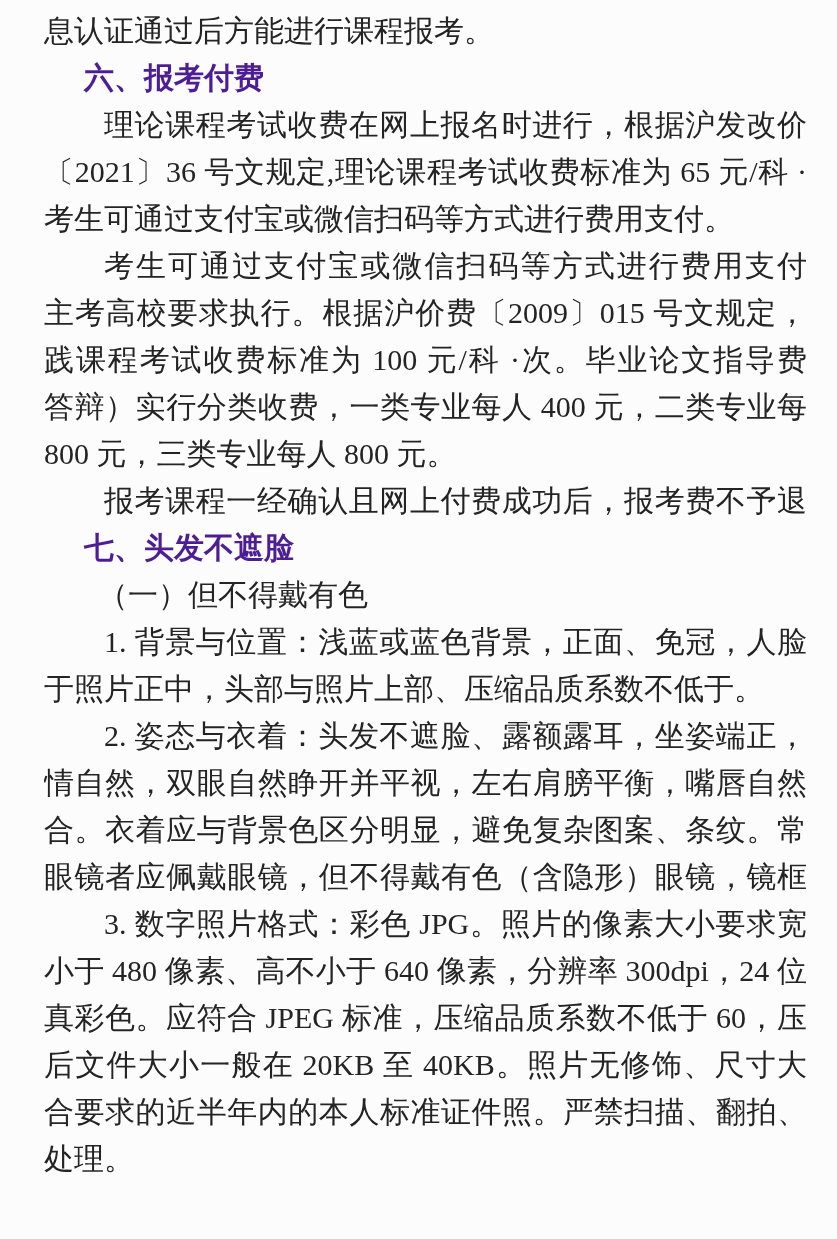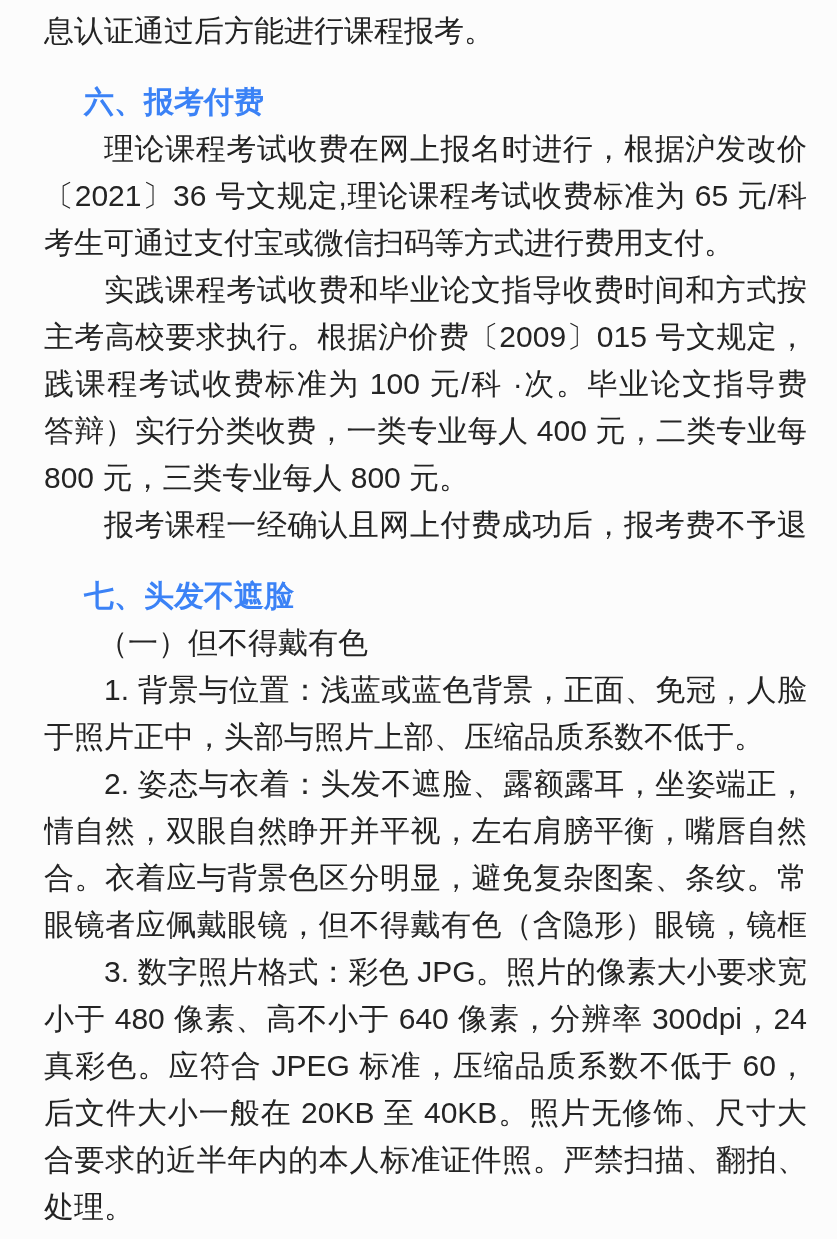--- a/index.html
+++ b/index.html
@@ -14,55 +14,54 @@
     background: #fcfcfc;
     overflow: hidden;
   }
   .doc {
     position: absolute;
     left: 44px;
     top: 7px;
     width: 763px;
   }
   .line {
-    font-family: Liberation Sans, sans-serif;
+    font-family: Liberation Serif, serif;
     font-size: 30px;
     height: 47px;
     line-height: 47px;
     color: #242424;
     white-space: nowrap;
     overflow: hidden;
   }
   .line.j {
     white-space: normal;
     text-align: justify;
     text-align-last: justify;
   }
   .indent  { padding-left: 60px; }
   .sub     { padding-left: 54px; }
   .heading {
     padding-left: 40px;
     font-family: "Liberation Sans", "DejaVu Sans", sans-serif;
     font-weight: bold;
-    color: #3b82f6;
+    color: #4c1d95;
     font-size: 30px;
-    margin-top: 24px;
   }
 </style>
 </head>
 <body>
 
 <div class="page">
   <div class="doc">
     <div class="line">息认证通过后方能进行课程报考。</div>
     <div class="line heading">六、报考付费</div>
     <div class="line j indent">理论课程考试收费在网上报名时进行，根据沪发改价调</div>
     <div class="line j">〔2021〕36 号文规定,理论课程考试收费标准为 65 元/科 ·次，</div>
     <div class="line">考生可通过支付宝或微信扫码等方式进行费用支付。</div>
-    <div class="line j indent">实践课程考试收费和毕业论文指导收费时间和方式按</div>
+    <div class="line j indent">考生可通过支付宝或微信扫码等方式进行费用支付</div>
     <div class="line j">主考高校要求执行。根据沪价费〔2009〕015 号文规定，实</div>
     <div class="line j">践课程考试收费标准为 100 元/科 ·次。毕业论文指导费（含</div>
     <div class="line j">答辩）实行分类收费，一类专业每人 400 元，二类专业每人</div>
     <div class="line">800 元，三类专业每人 800 元。</div>
     <div class="line j indent">报考课程一经确认且网上付费成功后，报考费不予退还。</div>
     <div class="line heading">七、头发不遮脸</div>
     <div class="line sub">（一）但不得戴有色</div>
     <div class="line j indent">1. 背景与位置：浅蓝或蓝色背景，正面、免冠，人脸位</div>
     <div class="line">于照片正中，头部与照片上部、压缩品质系数不低于。</div>
     <div class="line j indent">2. 姿态与衣着：头发不遮脸、露额露耳，坐姿端正，表</div>

